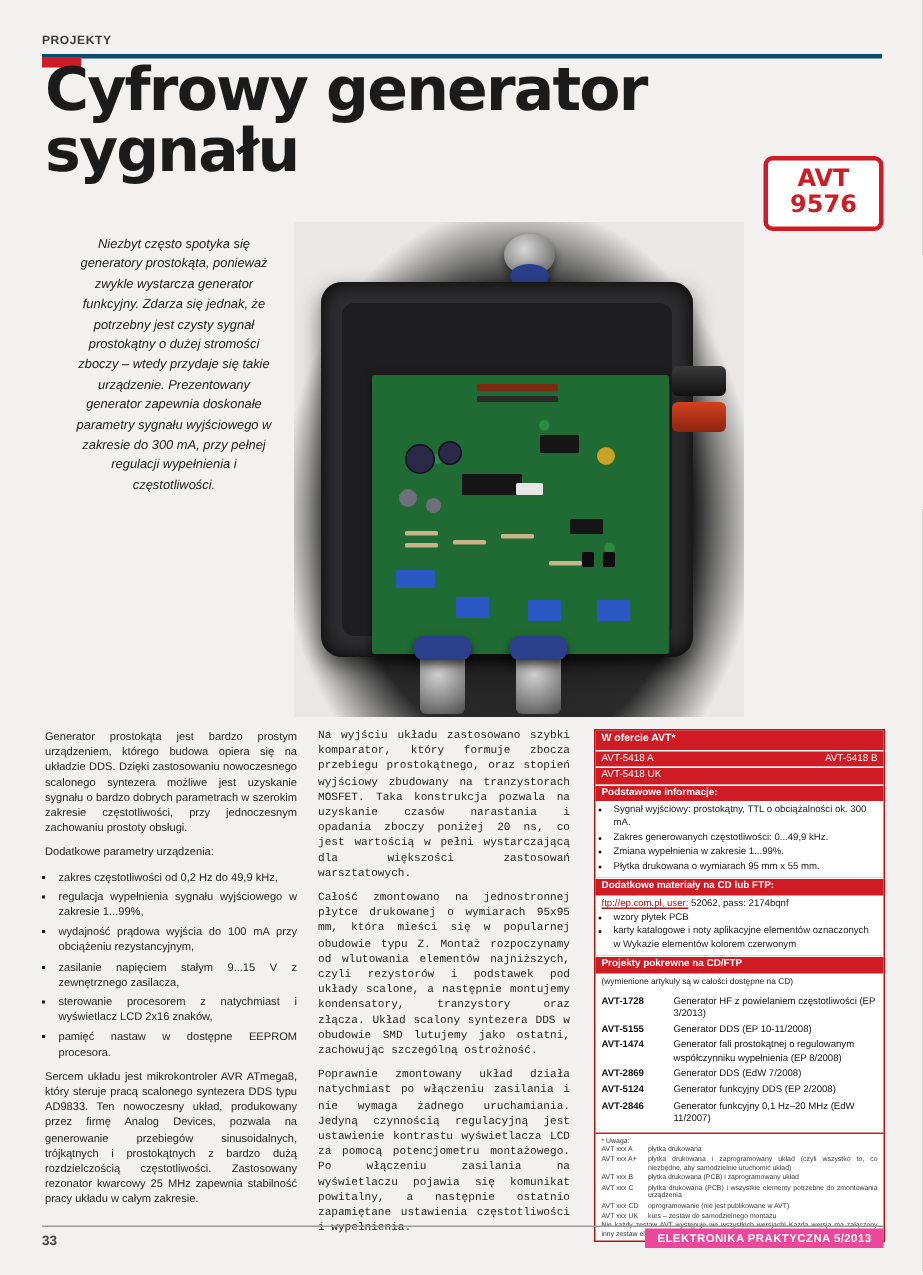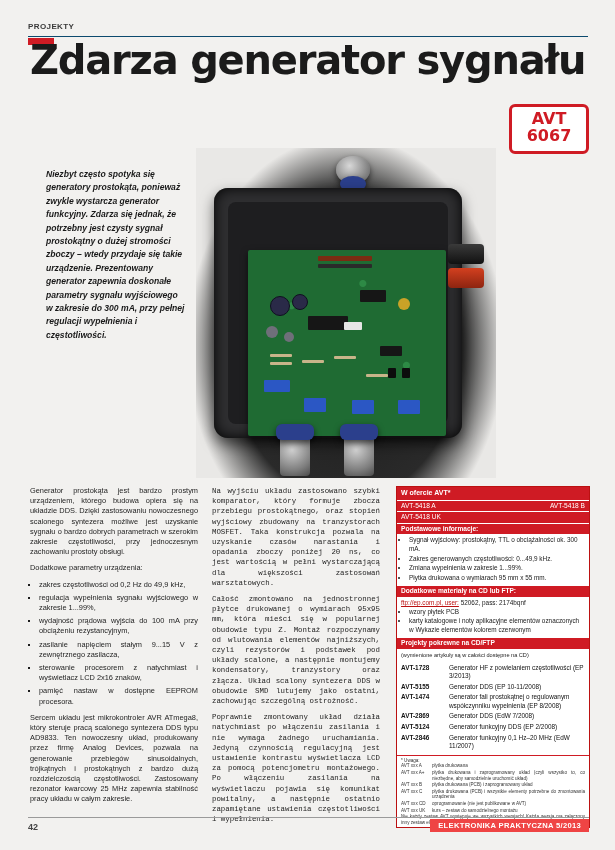--- a/index.html
+++ b/index.html
@@ -14,21 +14,21 @@
     background: #f2f1ef;
     overflow: hidden;
     font-family: "Liberation Sans", sans-serif;
     color: #111;
   }
   
   .hdr-bar {
     position: absolute;
     left: 28px; top: 22px;
     width: 560px; height: 14px;
-    border-bottom: 1px solid #0c4a6e;
+    border-bottom: 3px solid #0c4a6e;
   }
   .hdr-left {
     position: absolute;
     left: 0; top: 0;
     font-size: 8px;
     letter-spacing: .4px;
     color: #3a3a3a;
     font-weight: bold;
   }
   .red-tick {
@@ -62,26 +62,27 @@
     color: #cf1b24;
     font-weight: bold;
     font-family: "DejaVu Sans", sans-serif;
   }
   .avt-badge .a1 { font-size: 16px; line-height: 17px; margin-top: 3px; }
   .avt-badge .a2 { font-size: 16px; line-height: 17px; }
 
   
   .lead {
     position: absolute;
-    left: 46px; top: 168px;
+    left: 46px; top: 156px;
     width: 140px;
     font-style: italic;
-    font-weight: bold;
+    font-weight: normal;
     font-size: 8.6px;
     line-height: 13.4px;
+    text-align: center;
     color: #1a1a1a;
   }
 
   
   .photo {
     position: absolute;
     left: 196px; top: 148px;
     width: 300px; height: 330px;
   }
   .photo .shadow {
@@ -234,21 +235,21 @@
   .pgnum {
     position: absolute;
     left: 0; bottom: 0;
     font-size: 9px;
     font-weight: bold;
     color: #444;
   }
   .foot-red {
     position: absolute;
     right: 0; bottom: 0;
-    background: #ef4444;
+    background: #ec4899;
     color: #fff;
     font-size: 7.6px;
     font-weight: bold;
     padding: 2px 8px;
     letter-spacing: .3px;
   }
   .foot-line {
     position: absolute;
     left: 0; right: 0; bottom: 14px;
     border-top: 1px solid #9a9a9a;
@@ -258,26 +259,26 @@
 <body>
 
 <div class="page">
 
   <div class="hdr-bar">
     <span class="hdr-left">PROJEKTY</span>
   </div>
   <div class="red-tick"></div>
 
   <div class="title">
-    <span>Zdarza generator sygnału</span>
+    <span>Cyfrowy generator sygnału</span>
   </div>
 
   <div class="avt-badge">
     <div class="a1">AVT</div>
-    <div class="a2">6067</div>
+    <div class="a2">9576</div>
   </div>
 
   <div class="lead">Niezbyt często spotyka się generatory prostokąta, ponieważ zwykle wystarcza generator funkcyjny. Zdarza się jednak, że potrzebny jest czysty sygnał prostokątny o dużej stromości zboczy – wtedy przydaje się takie urządzenie. Prezentowany generator zapewnia doskonałe parametry sygnału wyjściowego w zakresie do 300 mA, przy pełnej regulacji wypełnienia i częstotliwości.</div>
 
   <div class="photo">
     <div class="shadow"></div>
 
     <div class="knob" style="left:140px; top:8px; width:34px; height:28px;"></div>
     <div class="knob" style="left:144px; top:28px; width:26px; height:16px; background:#2b3f8c;"></div>
 
@@ -431,17 +432,17 @@
       <div class="lrow">
         <span class="lcode">AVT xxx UK</span>
         <span>kurs – zestaw do samodzielnego montażu</span>
       </div>
       <div>Nie każdy zestaw AVT występuje we wszystkich wersjach! Każda wersja ma załączony inny zestaw elementów. Szczegóły na stronie www.sklep.avt.pl.</div>
     </div>
   </div>
 
   <div class="footer">
     <div class="foot-line"></div>
-    <span class="pgnum">42</span>
+    <span class="pgnum">33</span>
     <span class="foot-red">ELEKTRONIKA PRAKTYCZNA 5/2013</span>
   </div>
 
 </div>
 
 </body></html>

